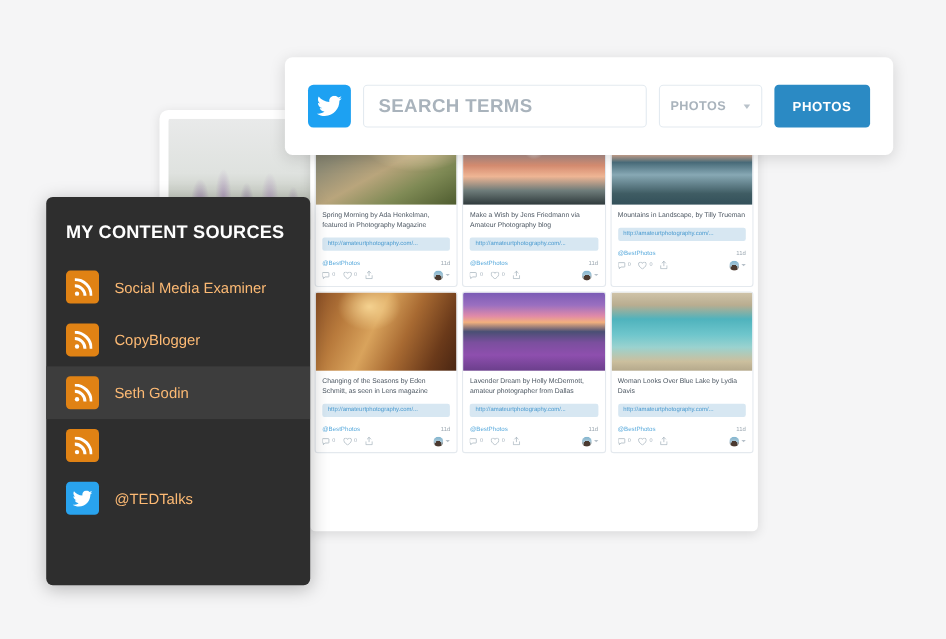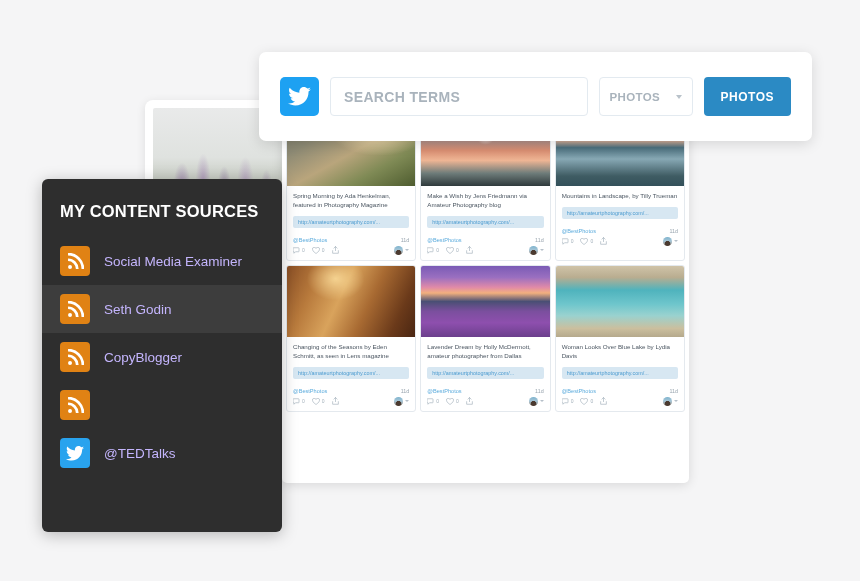--- a/index.html
+++ b/index.html
@@ -225,21 +225,21 @@
     border-radius: 4px;
     flex: 0 0 auto;
     display: flex;
     align-items: center;
     justify-content: center;
   }
   .src-icon.rss { background: #e08214; }
   .src-icon.facebook { background: #3b5998; }
   .src-icon.twitter { background: #29a3ee; }
   .src-label {
-    color: #c4b5fd;
+    color: #fdba74;
     font-size: 13.5px;
     font-family: "Liberation Sans", sans-serif;
   }
 
   
   .toolbar {
     position: absolute;
     left: 259px;
     top: 52px;
     width: 553px;
@@ -265,21 +265,21 @@
     flex: 0 0 auto;
   }
   .search-input {
     flex: 1 1 auto;
     height: 39px;
     border: 1px solid #e3eaf0;
     border-radius: 4px;
     background: #ffffff;
     padding: 0 13px;
     box-sizing: border-box;
-    font-size: 14px;
+    font-size: 17px;
     font-weight: bold;
     letter-spacing: .35px;
     color: #8e9aa4;
     font-family: "Liberation Sans", sans-serif;
     outline: none;
   }
   .search-input::placeholder {
     color: #a9b3bc;
     font-weight: bold;
     letter-spacing: .35px;
@@ -556,39 +556,39 @@
       <div class="src-item">
         <span class="src-icon rss">
           <svg width="17" height="17" viewBox="0 0 18 18" aria-hidden="true">
             <circle cx="3.2" cy="14.8" r="2.1" fill="#fff"></circle>
             <path d="M1.1 8.6a8.3 8.3 0 0 1 8.3 8.3h2.9A11.2 11.2 0 0 0 1.1 5.7z" fill="#fff"></path>
             <path d="M1.1 2.6a14.3 14.3 0 0 1 14.3 14.3h2.9A17.2 17.2 0 0 0 1.1-.3z" fill="#fff"></path>
           </svg>
         </span>
         <span class="src-label">Social Media Examiner</span>
       </div>
+      <div class="src-item">
+        <span class="src-icon rss">
+          <svg width="17" height="17" viewBox="0 0 18 18" aria-hidden="true">
+            <circle cx="3.2" cy="14.8" r="2.1" fill="#fff"></circle>
+            <path d="M1.1 8.6a8.3 8.3 0 0 1 8.3 8.3h2.9A11.2 11.2 0 0 0 1.1 5.7z" fill="#fff"></path>
+            <path d="M1.1 2.6a14.3 14.3 0 0 1 14.3 14.3h2.9A17.2 17.2 0 0 0 1.1-.3z" fill="#fff"></path>
+          </svg>
+        </span>
+        <span class="src-label">CopyBlogger</span>
+      </div>
       <div class="src-item active">
         <span class="src-icon rss">
           <svg width="17" height="17" viewBox="0 0 18 18" aria-hidden="true">
             <circle cx="3.2" cy="14.8" r="2.1" fill="#fff"></circle>
             <path d="M1.1 8.6a8.3 8.3 0 0 1 8.3 8.3h2.9A11.2 11.2 0 0 0 1.1 5.7z" fill="#fff"></path>
             <path d="M1.1 2.6a14.3 14.3 0 0 1 14.3 14.3h2.9A17.2 17.2 0 0 0 1.1-.3z" fill="#fff"></path>
           </svg>
         </span>
         <span class="src-label">Seth Godin</span>
-      </div>
-      <div class="src-item">
-        <span class="src-icon rss">
-          <svg width="17" height="17" viewBox="0 0 18 18" aria-hidden="true">
-            <circle cx="3.2" cy="14.8" r="2.1" fill="#fff"></circle>
-            <path d="M1.1 8.6a8.3 8.3 0 0 1 8.3 8.3h2.9A11.2 11.2 0 0 0 1.1 5.7z" fill="#fff"></path>
-            <path d="M1.1 2.6a14.3 14.3 0 0 1 14.3 14.3h2.9A17.2 17.2 0 0 0 1.1-.3z" fill="#fff"></path>
-          </svg>
-        </span>
-        <span class="src-label">CopyBlogger</span>
       </div>
       <div class="src-item">
         <span class="src-icon rss">
           <svg width="17" height="17" viewBox="0 0 18 18" aria-hidden="true">
             <circle cx="3.2" cy="14.8" r="2.1" fill="#fff"></circle>
             <path d="M1.1 8.6a8.3 8.3 0 0 1 8.3 8.3h2.9A11.2 11.2 0 0 0 1.1 5.7z" fill="#fff"></path>
             <path d="M1.1 2.6a14.3 14.3 0 0 1 14.3 14.3h2.9A17.2 17.2 0 0 0 1.1-.3z" fill="#fff"></path>
           </svg>
         </span>
       </div>

